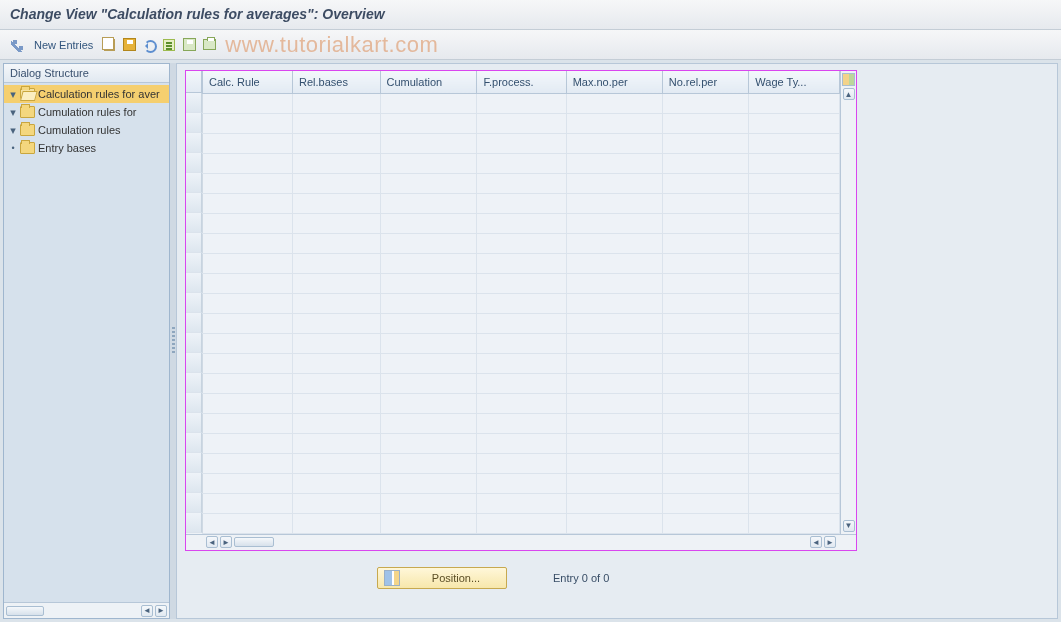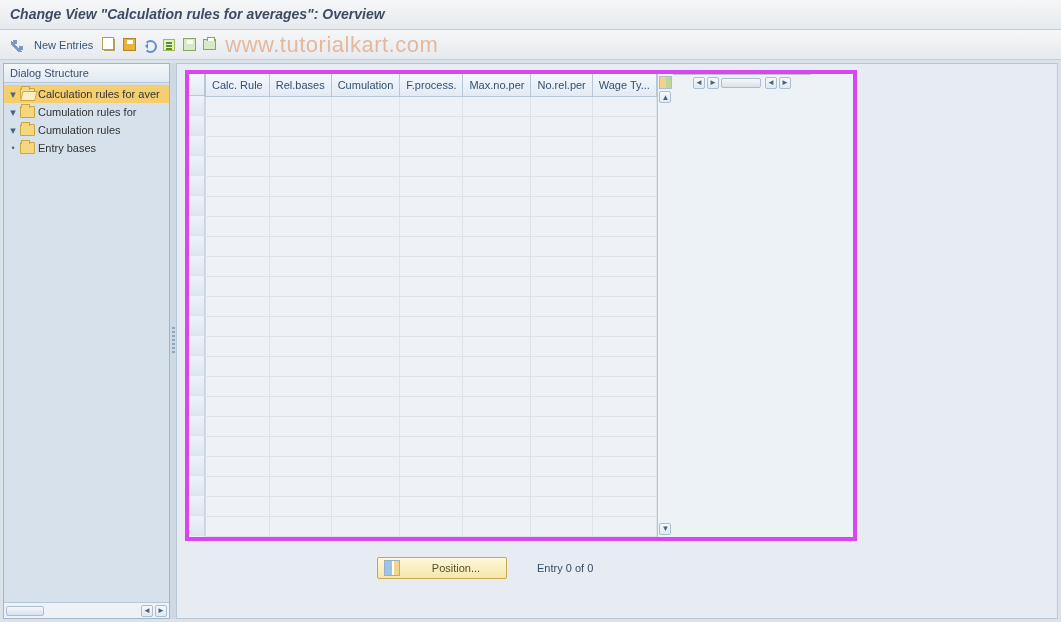--- a/index.html
+++ b/index.html
@@ -143,25 +143,25 @@
   
   .right-panel{
     flex:1;
     margin:3px 3px 3px 0;
     display:flex;flex-direction:column;
     background:#e6ecf2;
     border:1px solid #b7c7d8;
     position:relative;
   }
   .grid-box{
-    border:4px solid #d946ef;
+    border:1px solid #d946ef;
     background:#edf2f7;
     position:relative;
     margin:6px 200px 12px 8px; 
-    display:flex;flex-direction:row;
+    display:flex;flex-direction:column;
   }
   
   .grid-scroll{position:relative;display:flex;}
   .rowheads{width:16px;}
   .rowheads .h{height:22px;border-right:1px solid #b7c7d8;border-bottom:1px solid #b7c7d8;background:linear-gradient(#f3f7fb,#e2eaf3);}  
   .rowheads .r{height:20px;border-right:1px solid #c7d3df;border-bottom:1px solid #dbe3ec;background:linear-gradient(#eef3f8,#dde6ef);}
   table.g{border-collapse:collapse;flex:1;}
   table.g th{
     height:22px;background:linear-gradient(#f3f7fb,#e2eaf3);
     border:1px solid #b7c7d8;border-top:none;
@@ -183,21 +183,21 @@
   .hbar{
     height:16px;border-top:1px solid #b7c7d8;background:#eef2f6;
     display:flex;align-items:center;padding:0 2px;gap:2px;
   }
   .hbar .btn{width:12px;height:12px;border:1px solid #a9bed2;background:linear-gradient(#f5f8fb,#e1e9f1);border-radius:2px;display:flex;align-items:center;justify-content:center;font-size:8px;color:#4a637e;cursor:pointer;}
   .hbar .thumb{width:40px;height:10px;background:linear-gradient(#f5f8fb,#d7e1eb);border:1px solid #a9bed2;border-radius:2px;}
   .hbar .spacer{flex:1;}
 
   
   .statusbar{
-    display:flex;align-items:center;gap:30px;
+    display:flex;align-items:center;gap:46px;
     padding:4px 0 10px 0;
     margin-left:200px;
   }
   .pos-btn{
     width:130px;height:22px;
     display:flex;align-items:center;
     border:1px solid #c7a94f;
     background:linear-gradient(#fff7d9,#f7e7ab);
     border-radius:2px;cursor:pointer;
   }

